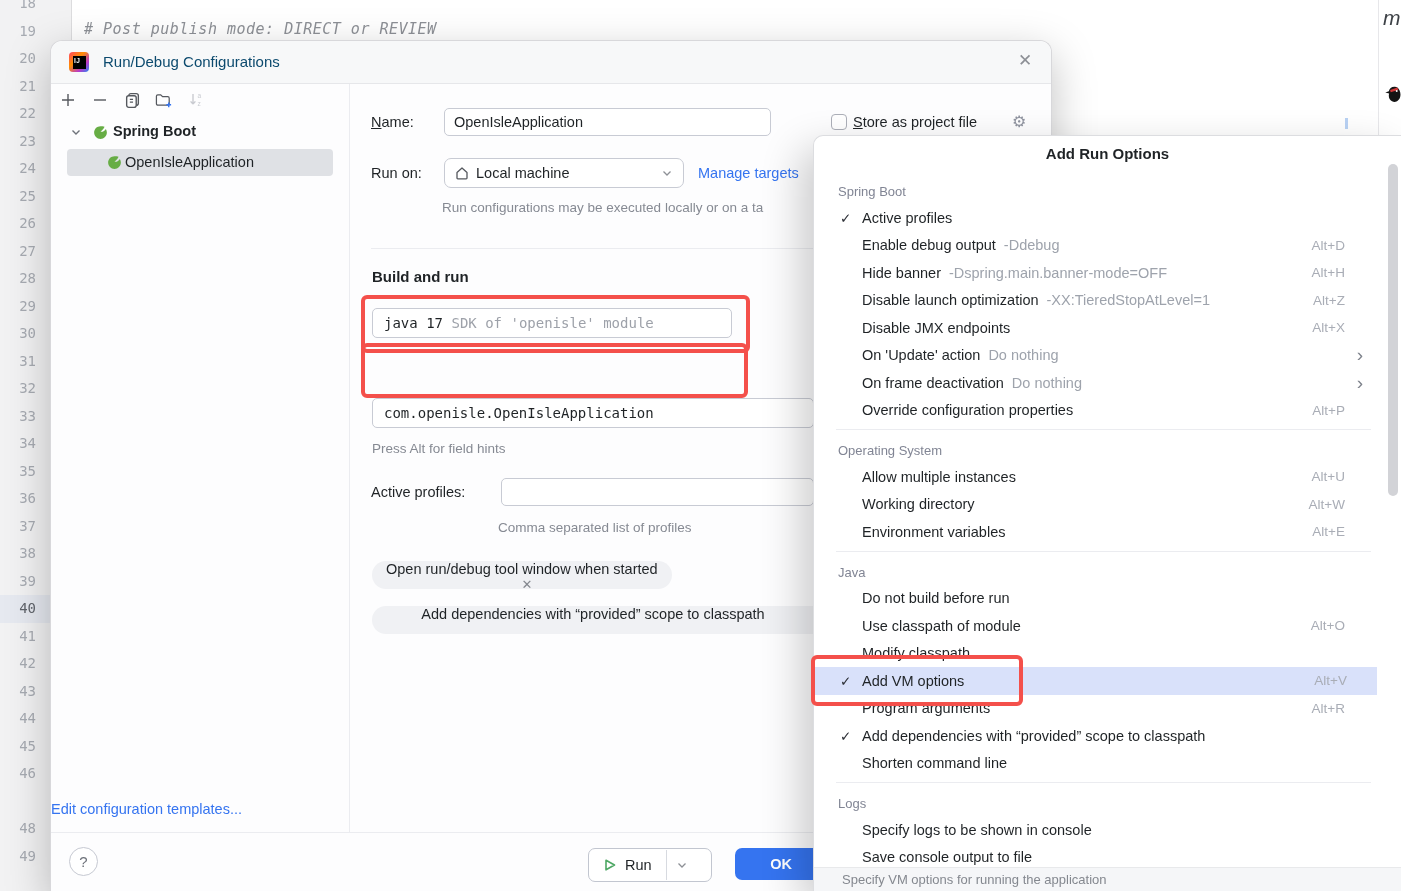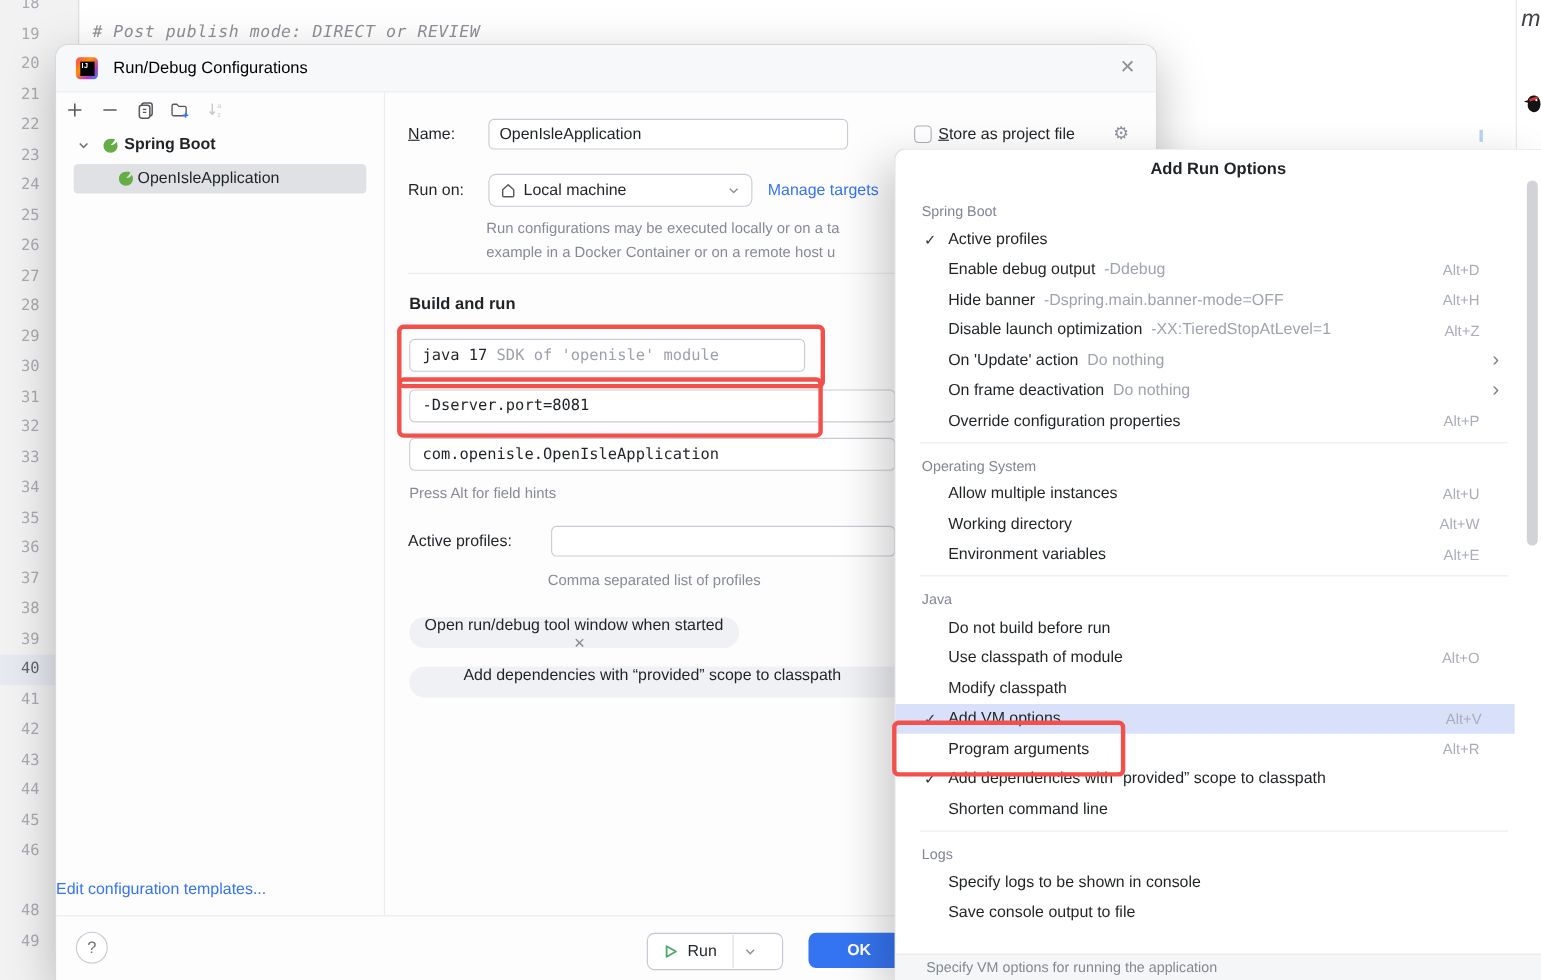--- a/index.html
+++ b/index.html
@@ -22,21 +22,21 @@
   .dialog{position:absolute;left:50px;top:40px;width:1000px;height:851px;background:#fdfdfe;
           border:1px solid #d8d8db;border-bottom:none;border-radius:12px 12px 0 0;
           box-shadow:0 14px 44px rgba(0,0,0,.25);z-index:10;}
   .titlebar{position:absolute;left:0;top:0;width:100%;height:42px;background:#f7f8f9;
             border-radius:12px 12px 0 0;border-bottom:1px solid #e6e7ea;}
   .ij-logo{position:absolute;left:18px;top:11px;width:20px;height:20px;border-radius:4px;
            background:linear-gradient(135deg,#fe4465 0%,#ff8f00 38%,#b838c9 72%,#2788f5 100%);
            display:flex;align-items:center;justify-content:center;}
   .ij-inner{width:13px;height:13px;background:#000;color:#fff;font-size:6.5px;font-weight:bold;
             display:flex;align-items:flex-start;justify-content:flex-start;padding:1.5px 0 0 1.5px;box-sizing:border-box;letter-spacing:.5px;}
-  .dlg-title{position:absolute;left:52px;top:12px;font-size:15px;color:#000000;}
+  .dlg-title{position:absolute;left:52px;top:12px;font-size:15px;color:#0c4a6e;}
   .close-x{position:absolute;right:16px;top:10px;width:20px;height:20px;color:#8d9096;font-size:17px;
            line-height:20px;text-align:center;cursor:pointer;}
   
   .panel-divider{position:absolute;left:298px;top:43px;width:1px;height:748px;background:#ebecf0;}
   .toolbar{position:absolute;left:8px;top:48px;height:22px;display:flex;gap:14px;align-items:center;}
   .tb-ic{width:18px;height:18px;display:flex;align-items:center;justify-content:center;}
   .tree-chevron{position:absolute;left:18px;top:84px;width:14px;height:14px;color:#6e727a;}
   .tree-root-icon{position:absolute;left:42px;top:84px;}
   .tree-root-label{position:absolute;left:62px;top:82px;font-size:14.5px;font-weight:bold;}
   .tree-sel{position:absolute;left:16px;top:108px;width:266px;height:27px;background:#dfe1e5;border-radius:4px;}
@@ -228,29 +228,27 @@
       <span class="runon-text">Local machine</span>
       <span style="margin-left:auto;margin-right:10px;">
         <svg width="12" height="12" viewBox="0 0 12 12">
             <path d="M2.5 4.5 6 8l3.5-3.5" fill="none" stroke="#8d9096" stroke-width="1.3"></path>
           </svg>
         </span>
     </div>
     <div class="manage-link">Manage targets</div>
 
     <div class="desc" style="top:156px;">Run configurations may be executed locally or on a ta</div>
-    <div class="desc" style="top:178px;">example in a Docker Container or on a remote host u</div>
     <div class="form-sep"></div>
 
     <div class="section-h">Build and run</div>
 
     <div class="field mono-field" style="left:321px;top:267px;width:360px;height:30px;line-height:28px;">
       <span>java 17</span> <span class="mono-hint">SDK of 'openisle' module</span>
     </div>
-    <div class="field mono-field" style="left:321px;top:313px;width:442px;height:30px;line-height:28px;">-Dserver.port=8081</div>
     <div class="field mono-field" style="left:321px;top:357px;width:442px;height:30px;line-height:28px;">com.openisle.OpenIsleApplication</div>
     <div class="alt-hint">Press Alt for field hints</div>
 
     <div class="flabel" style="left:320px;top:437px;line-height:28px;">Active profiles:</div>
     <div class="field ap-field"></div>
     <div class="ap-hint">Comma separated list of profiles</div>
 
     <div class="pill" style="left:321px;top:520px;">
       <span>Open run/debug tool window when started</span>
       <span class="pill-x">✕</span>
@@ -303,20 +301,25 @@
           <span class="menu-shortcut">Alt+H</span>
         </div>
         <div class="menu-row">
           <span class="menu-check"></span>
           <span class="menu-text">Disable launch optimization</span>
           <span class="menu-hint">-XX:TieredStopAtLevel=1</span>
           <span class="menu-shortcut">Alt+Z</span>
         </div>
         <div class="menu-row">
           <span class="menu-check"></span>
+          <span class="menu-text">Disable JMX endpoints</span>
+          <span class="menu-shortcut">Alt+X</span>
+        </div>
+        <div class="menu-row">
+          <span class="menu-check"></span>
           <span class="menu-text">On 'Update' action</span>
           <span class="menu-hint">Do nothing</span>
           <span class="menu-chevron">›</span>
         </div>
         <div class="menu-row">
           <span class="menu-check"></span>
           <span class="menu-text">On frame deactivation</span>
           <span class="menu-hint">Do nothing</span>
           <span class="menu-chevron">›</span>
         </div>

